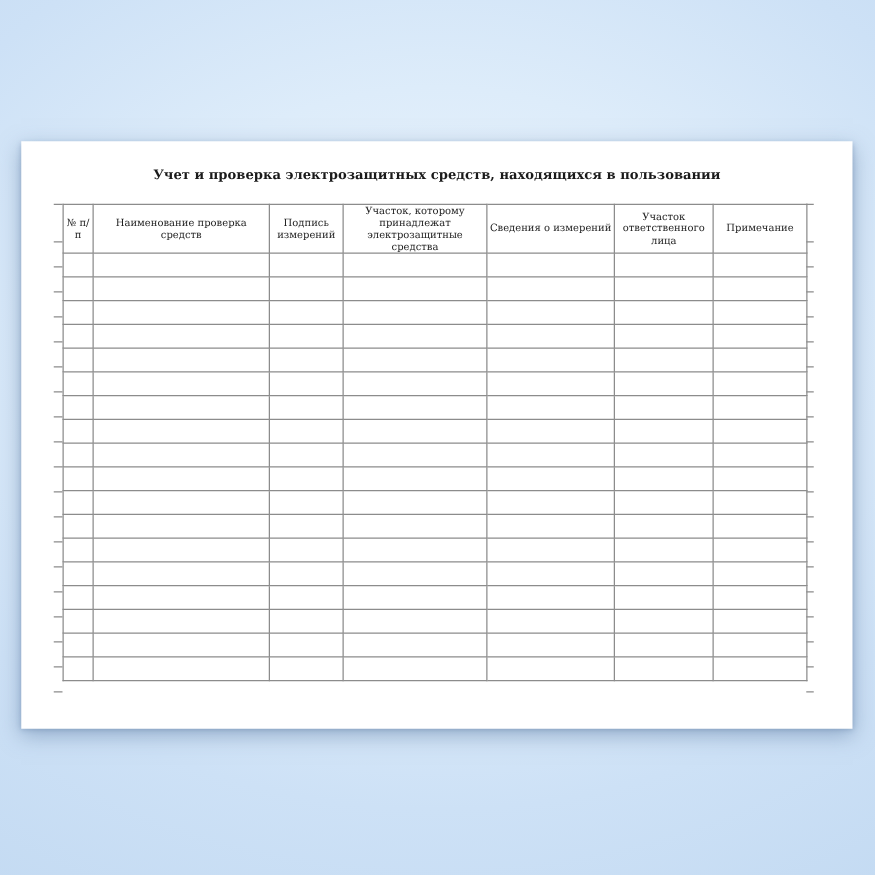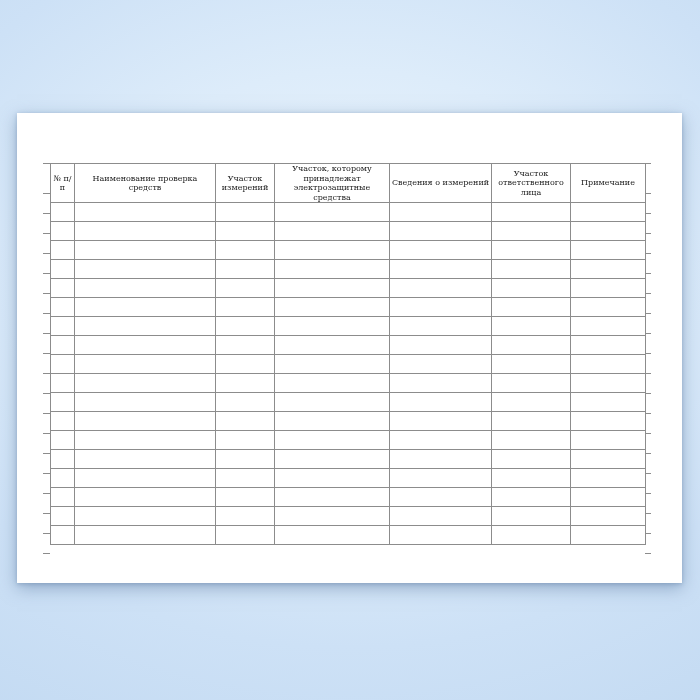--- a/index.html
+++ b/index.html
@@ -28,36 +28,37 @@
   }
   .stub{position:absolute;height:1px;background:var(--line,#8c8c8c);}
   .stub.left{left:-7px;width:7px;}
   .stub.right{left:595px;width:6px;}
 </style>
 </head>
 <body>
 
 <div class="scene">
   <div class="paper">
+    <div class="doc-title">Учет и проверка электрозащитных средств, находящихся в пользовании</div>
     <div class="table-wrap">
       <table>
         <colgroup>
             <col style="width: 24px;">
             <col style="width: 141px;">
             <col style="width: 59px;">
             <col style="width: 115px;">
             <col style="width: 102px;">
             <col style="width: 79px;">
             <col style="width: 75px;">
           </colgroup>
         <thead>
             <tr>
               <th>№ п/п</th>
               <th>Наименование проверка средств</th>
-              <th>Участок измерений</th>
+              <th>Подпись измерений</th>
               <th>Участок, которому принадлежат электрозащитные средства</th>
               <th>Сведения о измерений</th>
               <th>Участок ответственного лица</th>
               <th>Примечание</th>
             </tr>
           </thead>
         <tbody>
             <tr>
               <td></td>
               <td></td>

